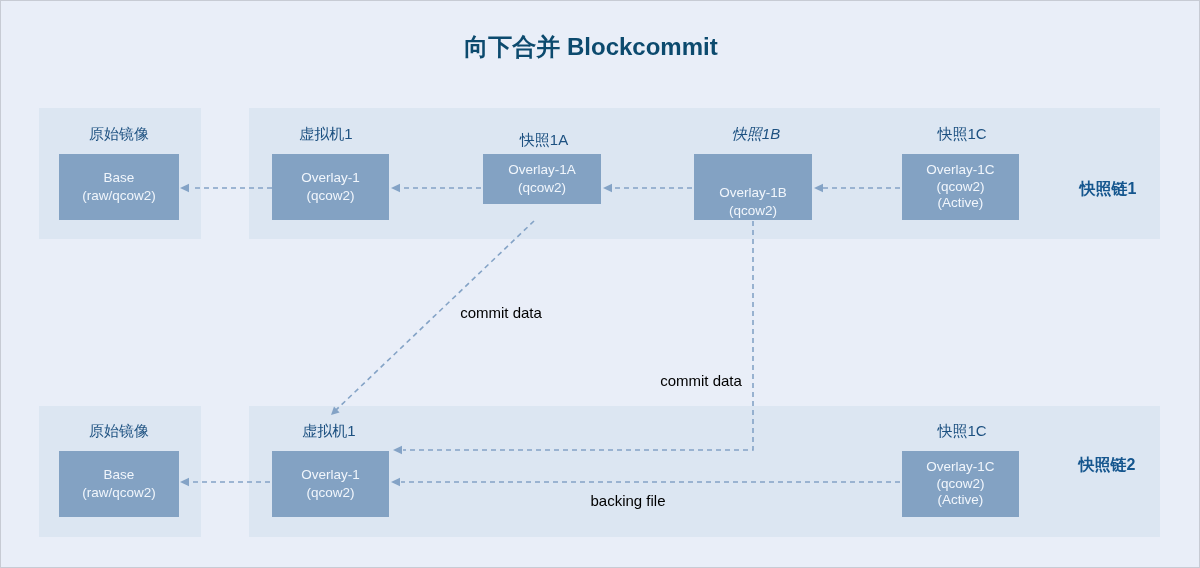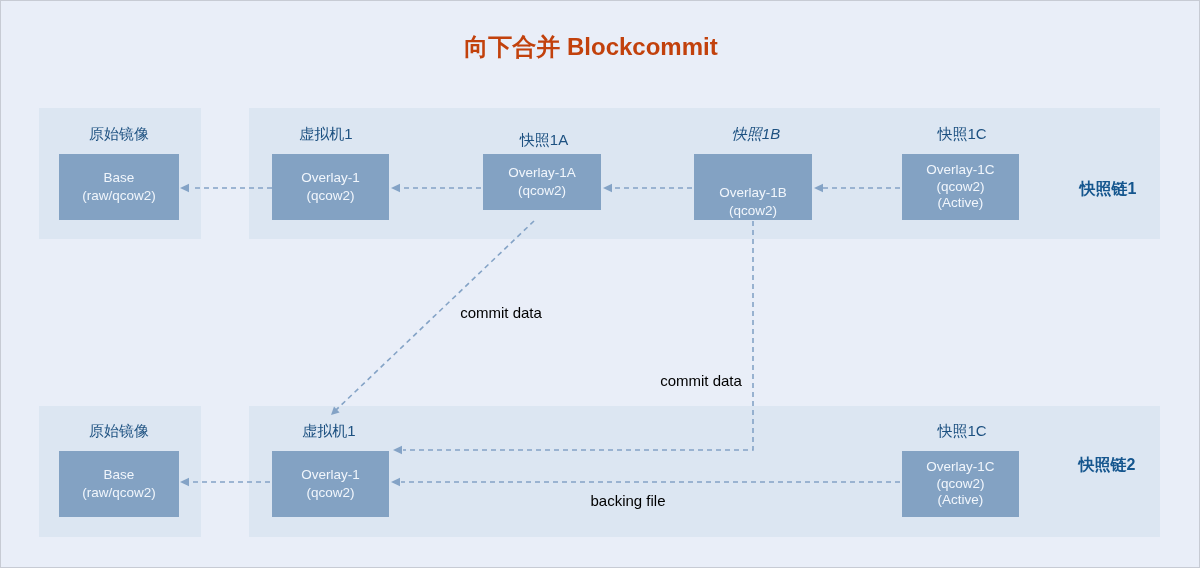--- a/index.html
+++ b/index.html
@@ -3,21 +3,21 @@
 <meta charset="utf-8">
 <style>
   html,body { margin:0; padding:0; }
   .stage {
     position:relative; width:1200px; height:568px;
     background:#e9eef8; border:1px solid #c7cbd4; box-sizing:border-box;
     font-family:"Liberation Sans","DejaVu Sans",sans-serif; overflow:hidden;
   }
   .title {
     position:absolute; left:590px; top:30px; transform:translateX(-50%);
-    color:#c2410c; font-size:24px; font-weight:bold; white-space:nowrap;
+    color:#0c4a6e; font-size:24px; font-weight:bold; white-space:nowrap;
   }
   .panel { position:absolute; background:#dce6f2; }
   .box {
     position:absolute; background:#83a2c3; color:#f1f6fc;
     display:flex; flex-direction:column; align-items:center; justify-content:center;
     font-size:13.5px; line-height:1.32; text-align:center;
   }
   .node-label {
     position:absolute; transform:translateX(-50%);
     color:#1d5181; font-size:15px; white-space:nowrap;
@@ -75,21 +75,21 @@
   <div class="chain-label" style="left:1107px; top:178px;">快照链1</div>
 
   <div class="box" style="left:58px; top:153px; width:120px; height:66px;">
     <span>Base</span>
     <span>(raw/qcow2)</span>
   </div>
   <div class="box" style="left:271px; top:153px; width:117px; height:66px;">
     <span>Overlay-1</span>
     <span>(qcow2)</span>
   </div>
-  <div class="box" style="left:482px; top:153px; width:118px; height:56px;">
+  <div class="box" style="left:482px; top:153px; width:118px; height:50px;">
     <span>Overlay-1A</span>
     <span>(qcow2)</span>
   </div>
   <div class="box" style="left:693px; top:153px; width:118px; height:66px;justify-content:flex-end;">
     <span>Overlay-1B</span>
     <span>(qcow2)</span>
   </div>
   <div class="box" style="left:901px; top:153px; width:117px; height:66px; line-height:1.25;">
     <span>Overlay-1C</span>
     <span>(qcow2)</span>

